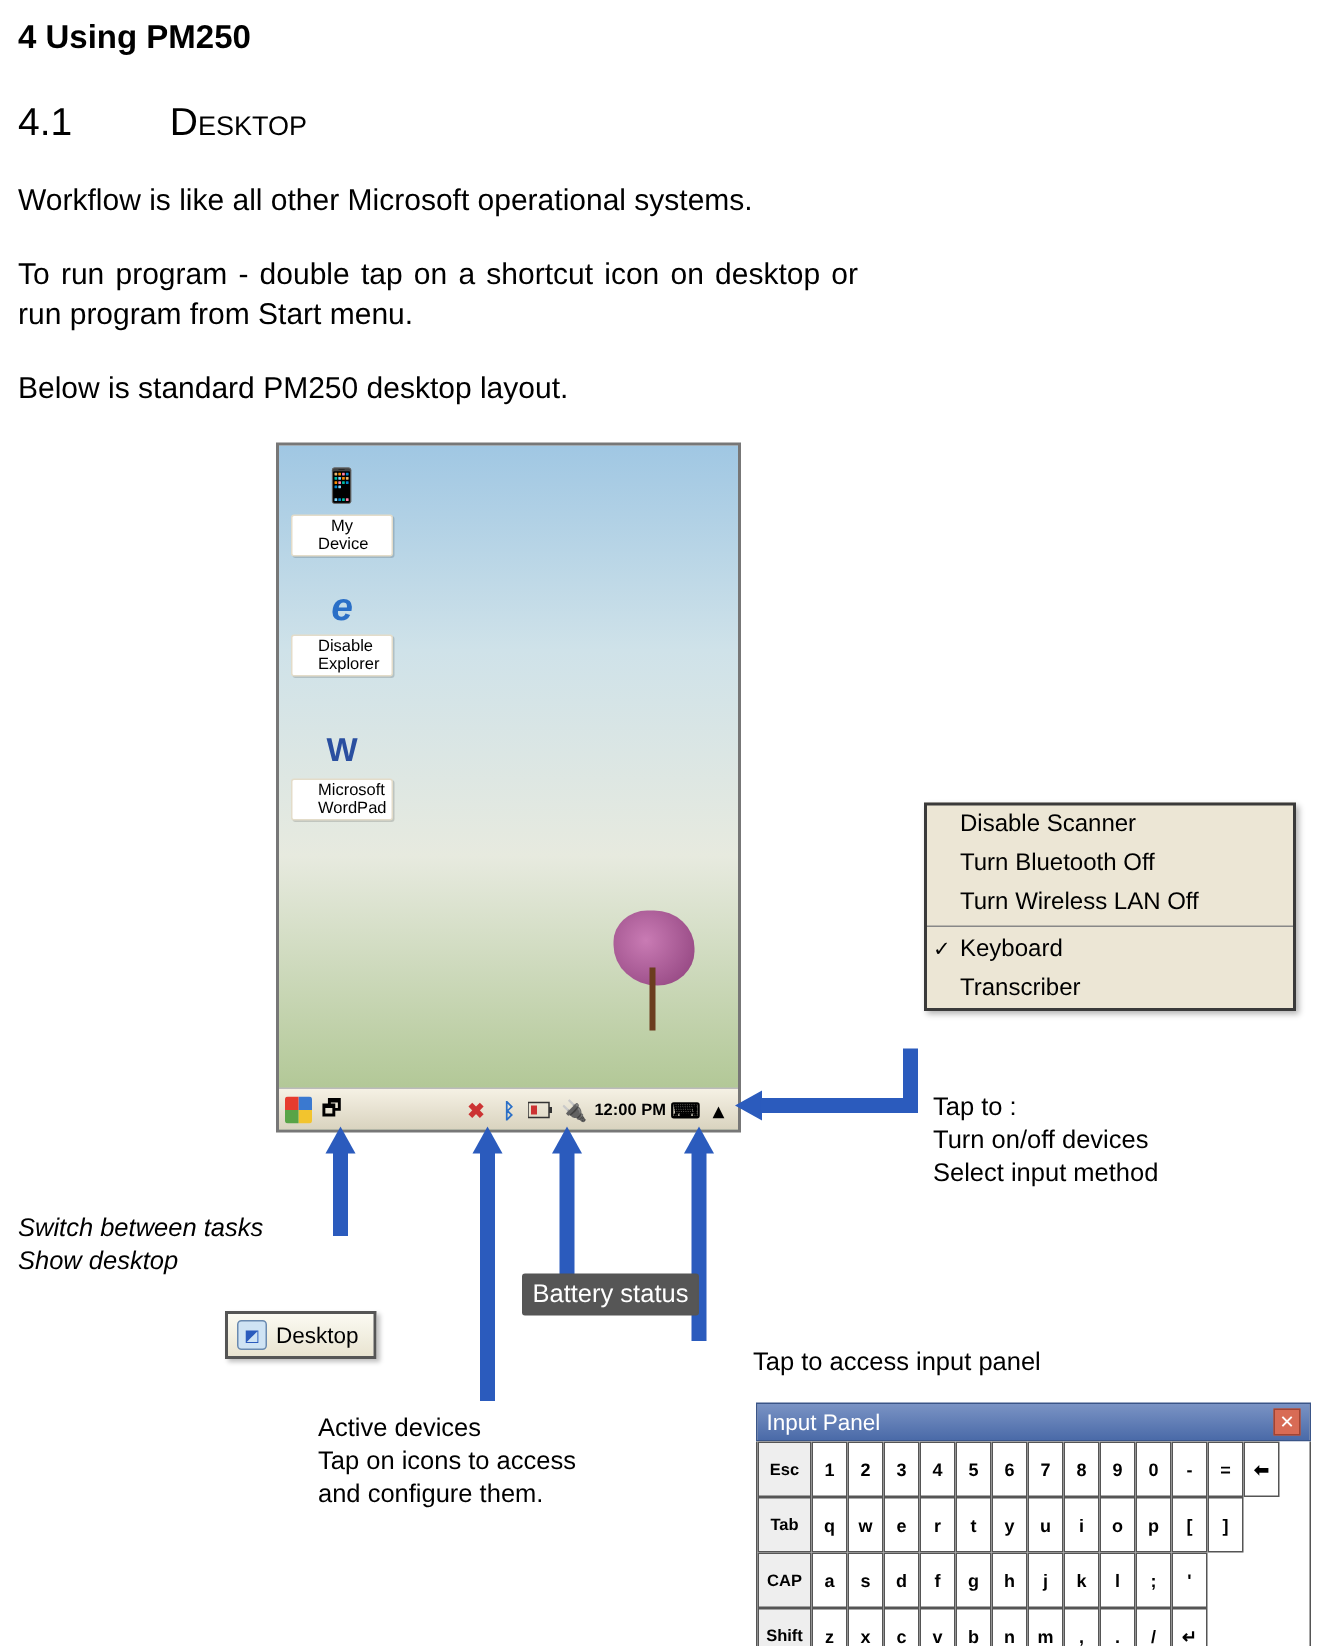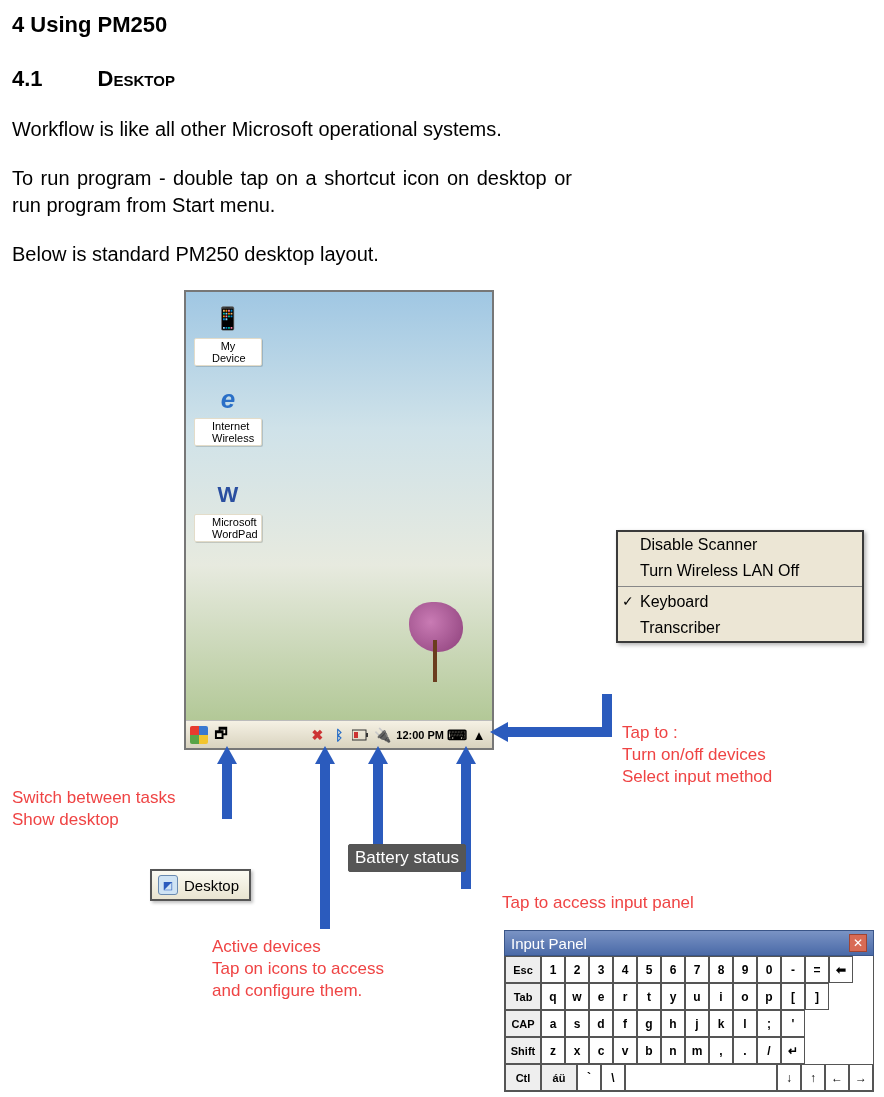--- a/index.html
+++ b/index.html
@@ -5,21 +5,21 @@
   * { box-sizing: border-box; }
   body {
     margin: 0;
     padding: 12px;
     font-family: Arial, Helvetica, sans-serif;
     background: #fff;
     color: #000;
     width: 884px;
   }
   .h1 { font-size: 22px; font-weight: bold; margin-bottom: 28px; }
-  .h2 { font-size: 22px; font-weight: bold; margin-bottom: 24px; }
+  .h2 { font-size: 26px; font-weight: normal; margin-bottom: 24px; }
   .small-caps { font-variant: small-caps; }
   .body-text { font-size: 20px; line-height: 1.35; margin-bottom: 22px; }
   .justify { text-align: justify; }
 
   .figure-wrap { position: relative; width: 860px; height: 820px; }
 
   
   .desktop {
     position: absolute;
     left: 172px;
@@ -99,21 +99,21 @@
   .ctx-menu .div { border-top: 1px solid #888; margin: 2px 0; }
   .ctx-menu .check::before {
     content: "✓"; position: absolute; left: 4px; top: 4px; font-size: 14px;
   }
 
   
   .ann {
     position: absolute;
     font-family: Tahoma, Arial, sans-serif;
     font-size: 17px;
-    color: #ef4444;
+    color: #000000;
     line-height: 1.3;
   }
   .ann.white-bg {
     background: #565656; color: #fff; border: 1px solid #555;
     padding: 2px 6px; border-radius: 2px;
   }
 
   
   .arrow {
     position: absolute;
@@ -183,21 +183,21 @@
     font-size: 12px; border: 1px solid #a04433;
   }
   .ip-kbd {
     background: #fff;
     border: 1px solid #555;
     border-top: none;
   }
   .ip-row { display: flex; }
   .ip-key {
     border: 1px solid #555;
-    min-width: 24px; height: 27px;
+    min-width: 24px; height: 37px;
     display: flex; align-items: center; justify-content: center;
     font-size: 12px; font-weight: bold;
     background: #fff;
   }
   .ip-key.mod { min-width: 36px; background: #eee; font-size: 11px; }
   .ip-key.wide { flex: 1; }
 
   .windows-flag {
     background:
       linear-gradient(#e63b2e 50%, #58a447 50%) left/50% 100% no-repeat,
@@ -221,21 +221,21 @@
 
 <div class="figure-wrap">
 
   <div class="desktop">
     <div class="desk-icon" style="left:8px;top:10px;">
       <div class="ico">📱</div>
       <div class="lbl">My Device</div>
     </div>
     <div class="desk-icon" style="left:8px;top:90px;">
       <div class="ico" style="color:#2a6fc7;font-weight:bold;font-style:italic;font-size:26px;">e</div>
-      <div class="lbl">Internet Wireless</div>
+      <div class="lbl">Disable Explorer</div>
     </div>
     <div class="desk-icon" style="left:8px;top:186px;">
       <div class="ico" style="color:#2a4fa0;font-weight:bold;">W</div>
       <div class="lbl">Microsoft WordPad</div>
     </div>
 
     <div class="tree">
       <div class="foliage"></div>
       <div class="trunk"></div>
     </div>
@@ -255,20 +255,21 @@
       </div>
       <div class="tb-icon">🔌</div>
       <div class="tb-clock">12:00 PM</div>
       <div class="tb-icon">⌨</div>
       <div class="tb-icon">▴</div>
     </div>
   </div>
 
   <div class="ctx-menu">
     <div class="item">Disable Scanner</div>
+    <div class="item">Turn Bluetooth Off</div>
     <div class="item">Turn Wireless LAN Off</div>
     <div class="div"></div>
     <div class="item check">Keyboard</div>
     <div class="item">Transcriber</div>
   </div>
 
   <div class="arrow-head up" style="left:205px; top:456px;"></div>
   <div class="arrow v" style="left:210px; top:473px; height:56px;"></div>
 
   <div class="arrow-head up" style="left:303px; top:456px;"></div>
@@ -277,21 +278,21 @@
   <div class="arrow-head up" style="left:356px; top:456px;"></div>
   <div class="arrow v" style="left:361px; top:473px; height:86px;"></div>
 
   <div class="arrow-head up" style="left:444px; top:456px;"></div>
   <div class="arrow v" style="left:449px; top:473px; height:126px;"></div>
 
   <div class="arrow-head left" style="left:478px; top:432px;"></div>
   <div class="arrow h" style="left:495px; top:437px; width:100px;"></div>
   <div class="arrow v" style="left:590px; top:404px; height:43px;"></div>
 
-  <div class="ann" style="left:0px; top:497px;">
+  <div class="ann" style="left:0px; top:513px;font-style:italic;">
     <div>Switch between tasks</div>
     <div>Show desktop</div>
   </div>
 
   <div class="desk-btn">
     <span class="ico">◩</span>
     <span>Desktop</span>
   </div>
 
   <div class="ann white-bg" style="left:336px; top:554px;">Battery status</div>

